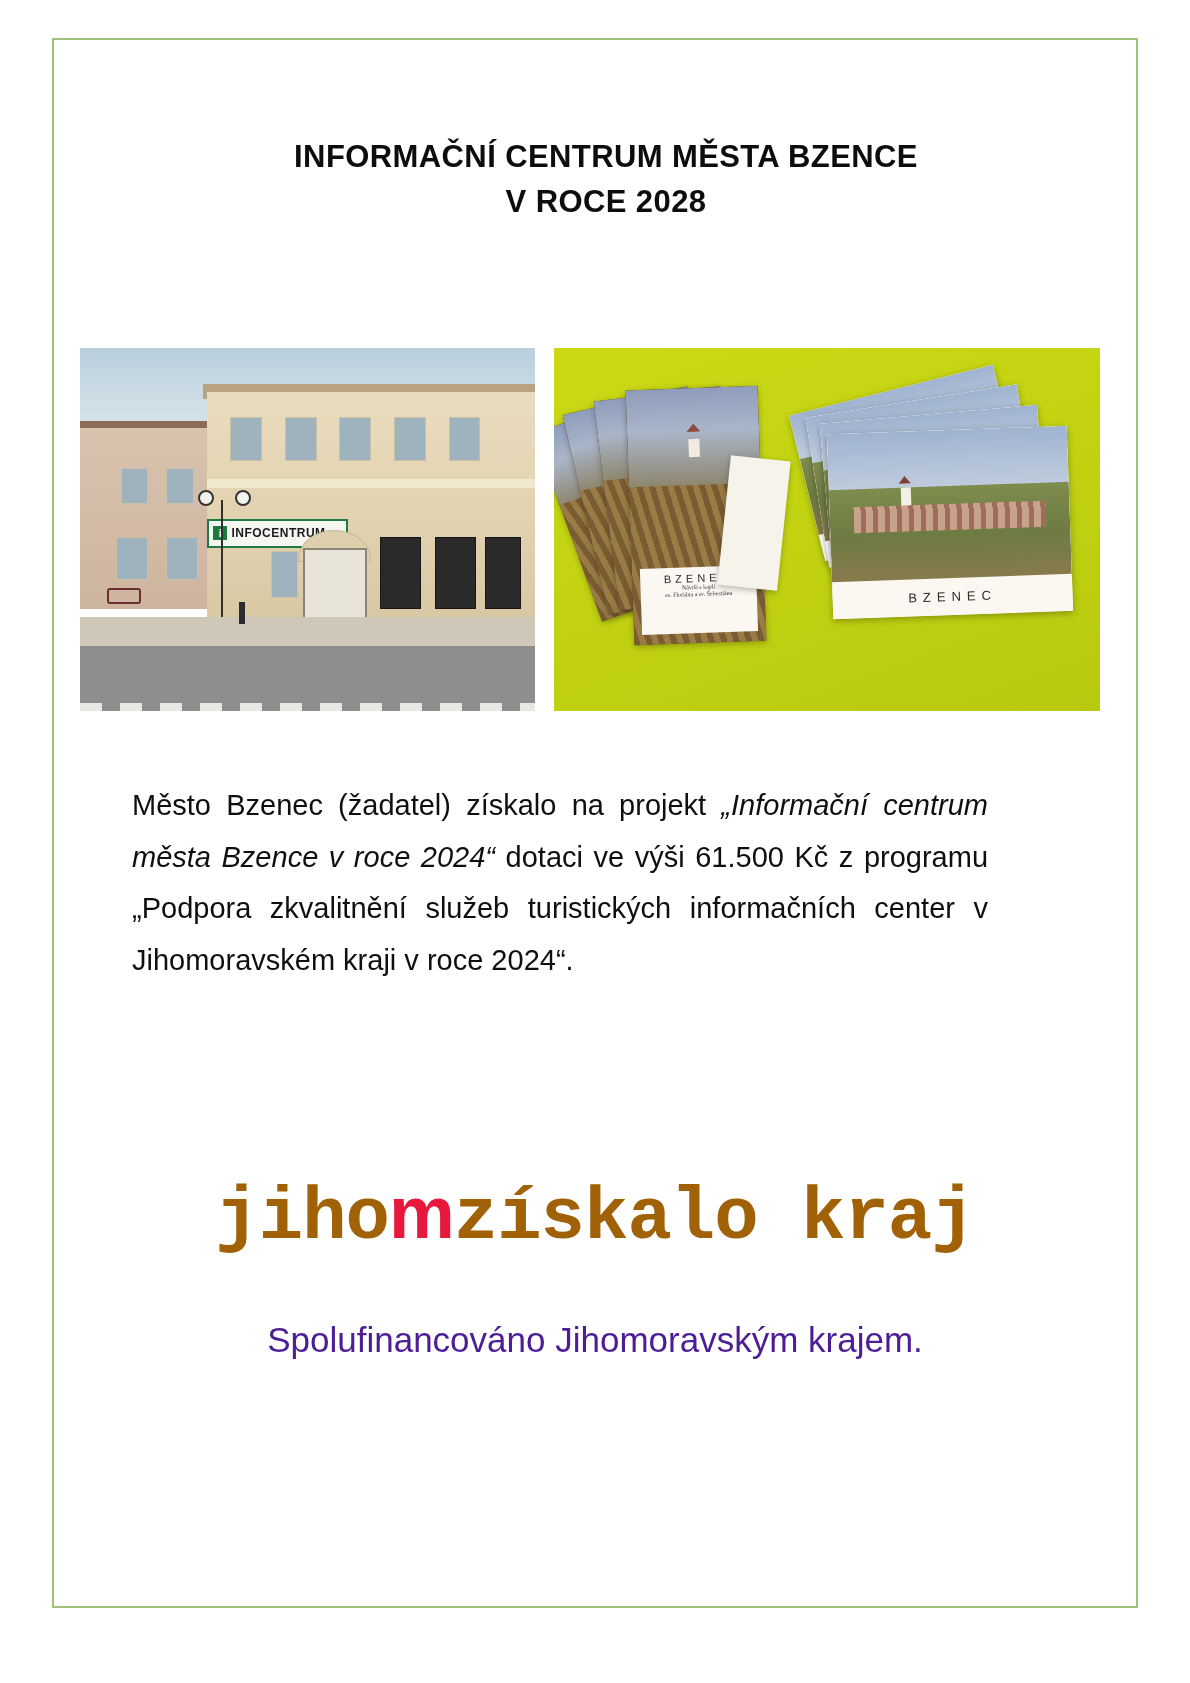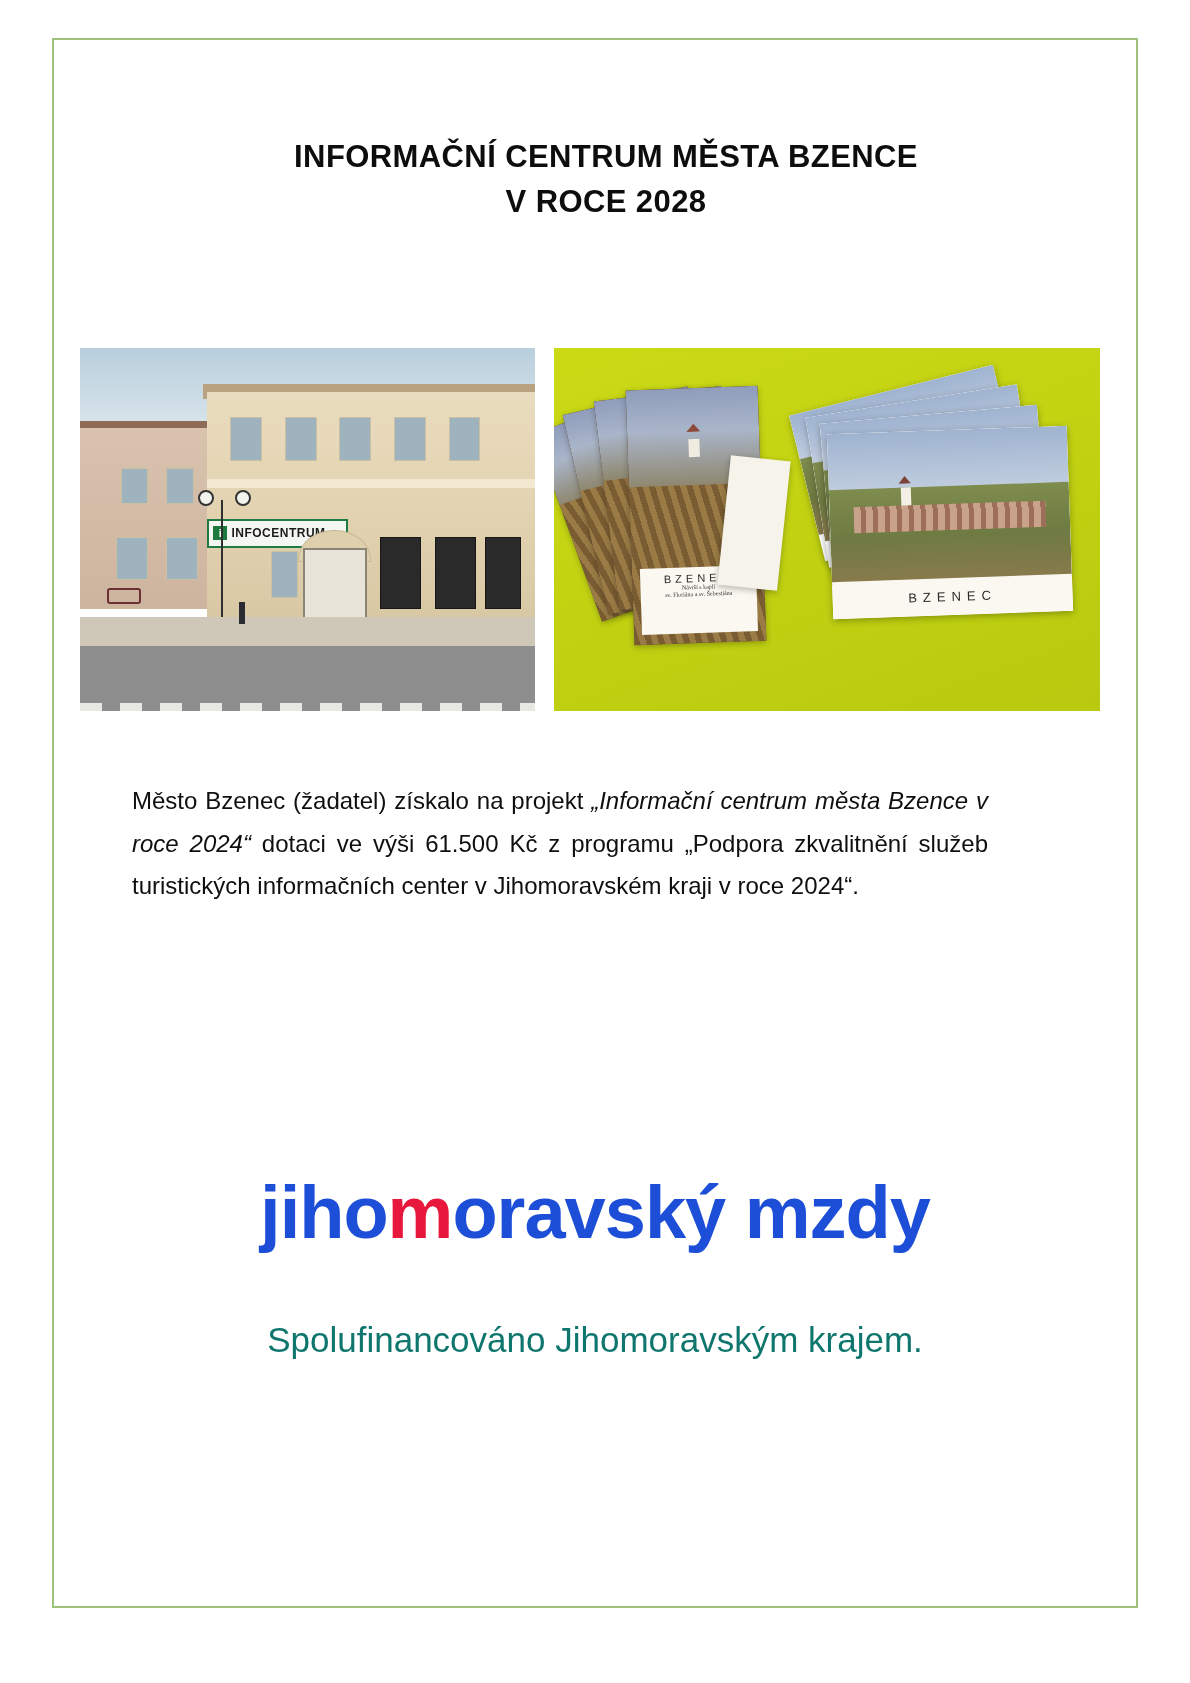--- a/index.html
+++ b/index.html
@@ -261,51 +261,51 @@
 
   
   .body-text {
     position: absolute;
     left: 132px;
     top: 780px;
     width: 856px;
   }
   .body-text p {
     margin: 0 0 26px 0;
-    font-size: 24px;
+    font-size: 29px;
     line-height: 1.78;
     text-align: justify;
     color: #0f0f0f;
   }
   .body-text p:last-child { margin-bottom: 0; }
   .body-text em { font-style: italic; }
 
   
   .logo {
     position: absolute;
     left: 52px;
     top: 1176px;
     width: 1086px;
     text-align: center;
     font-size: 74px;
     font-weight: bold;
     letter-spacing: -1px;
     line-height: 1;
   }
-  .logo .blue { color: #1d4ed8; }
+  .logo .blue { color: #a16207; font-family: Liberation Mono, monospace; }
   .logo .red  { color: #e8173c; }
 
   .footnote {
     position: absolute;
     left: 52px;
     top: 1320px;
     width: 1086px;
     text-align: center;
     font-size: 35px;
-    color: #0f766e;
+    color: #4c1d95;
   }
 </style>
 </head>
 <body>
 
 <div class="page">
 
   <div class="page-border"></div>
 
   <div class="title-block">
@@ -408,18 +408,18 @@
         </div>
       </div>
     </div>
   </div>
 
   <div class="body-text">
     <p><span>Město Bzenec (žadatel) získalo na projekt </span><em>„Informační centrum města Bzence v roce 2024“</em><span> dotaci ve výši 61.500 Kč z programu „Podpora zkvalitnění služeb turistických informačních center v Jihomoravském kraji v roce 2024“.</span></p>
   </div>
 
   <div class="logo">
-    <span class="blue">jiho</span><span class="red">m</span><span class="blue">oravský mzdy</span>
+    <span class="blue">jiho</span><span class="red">m</span><span class="blue">získalo kraj</span>
   </div>
 
   <div class="footnote">Spolufinancováno Jihomoravským krajem.</div>
 
 </div>
 
 </body></html>

